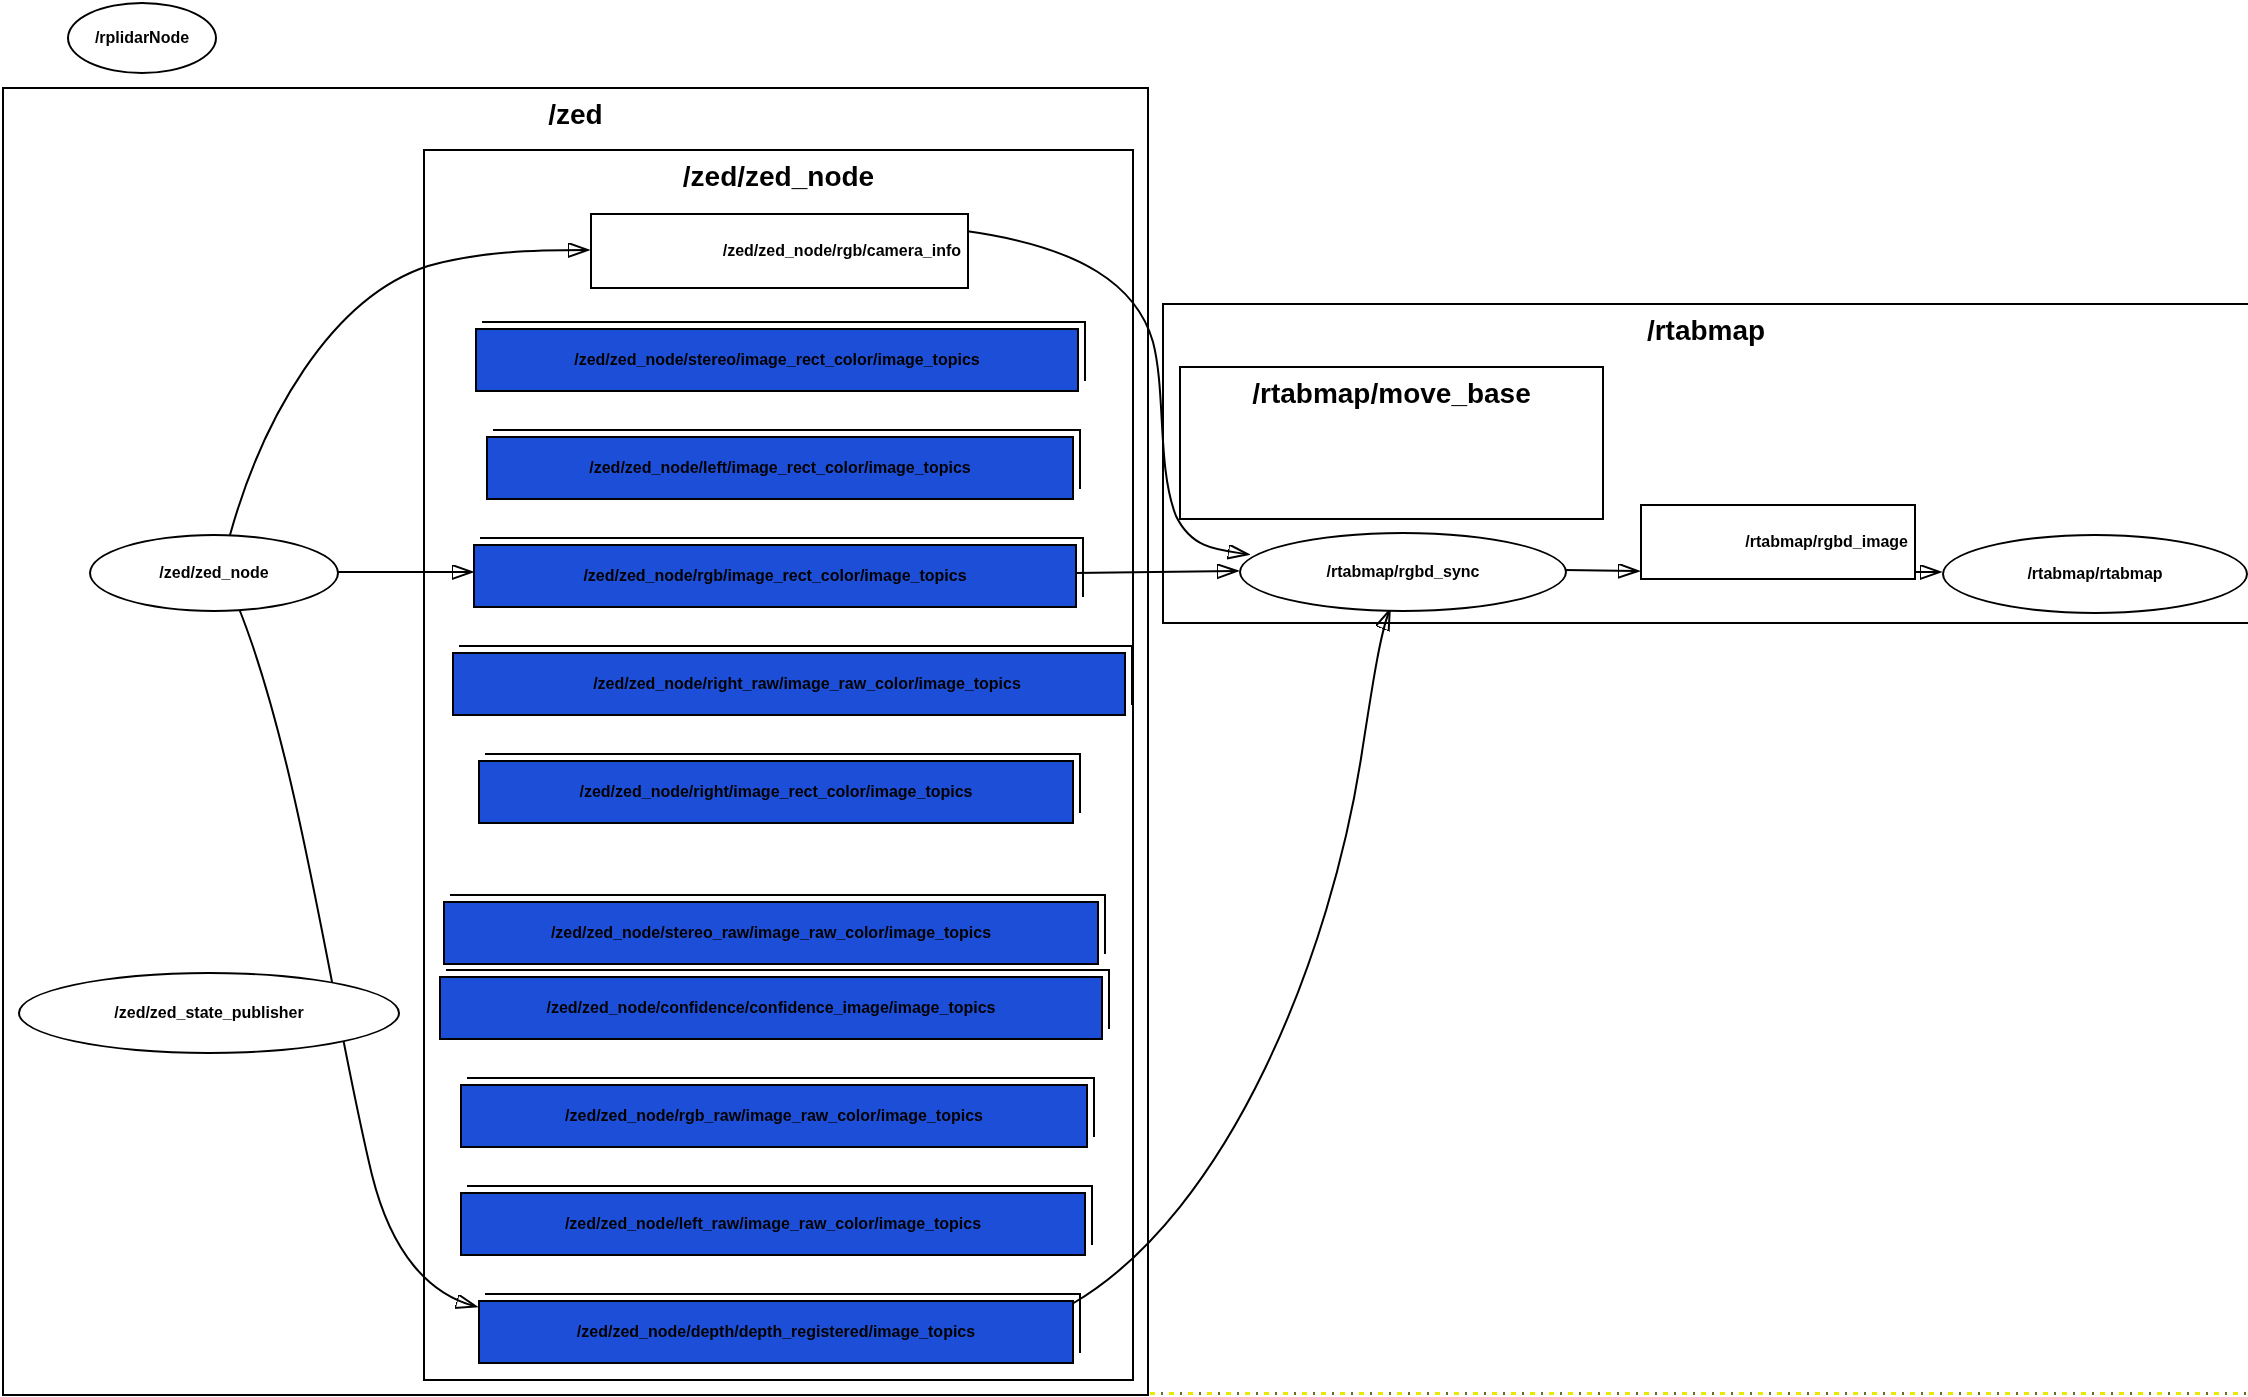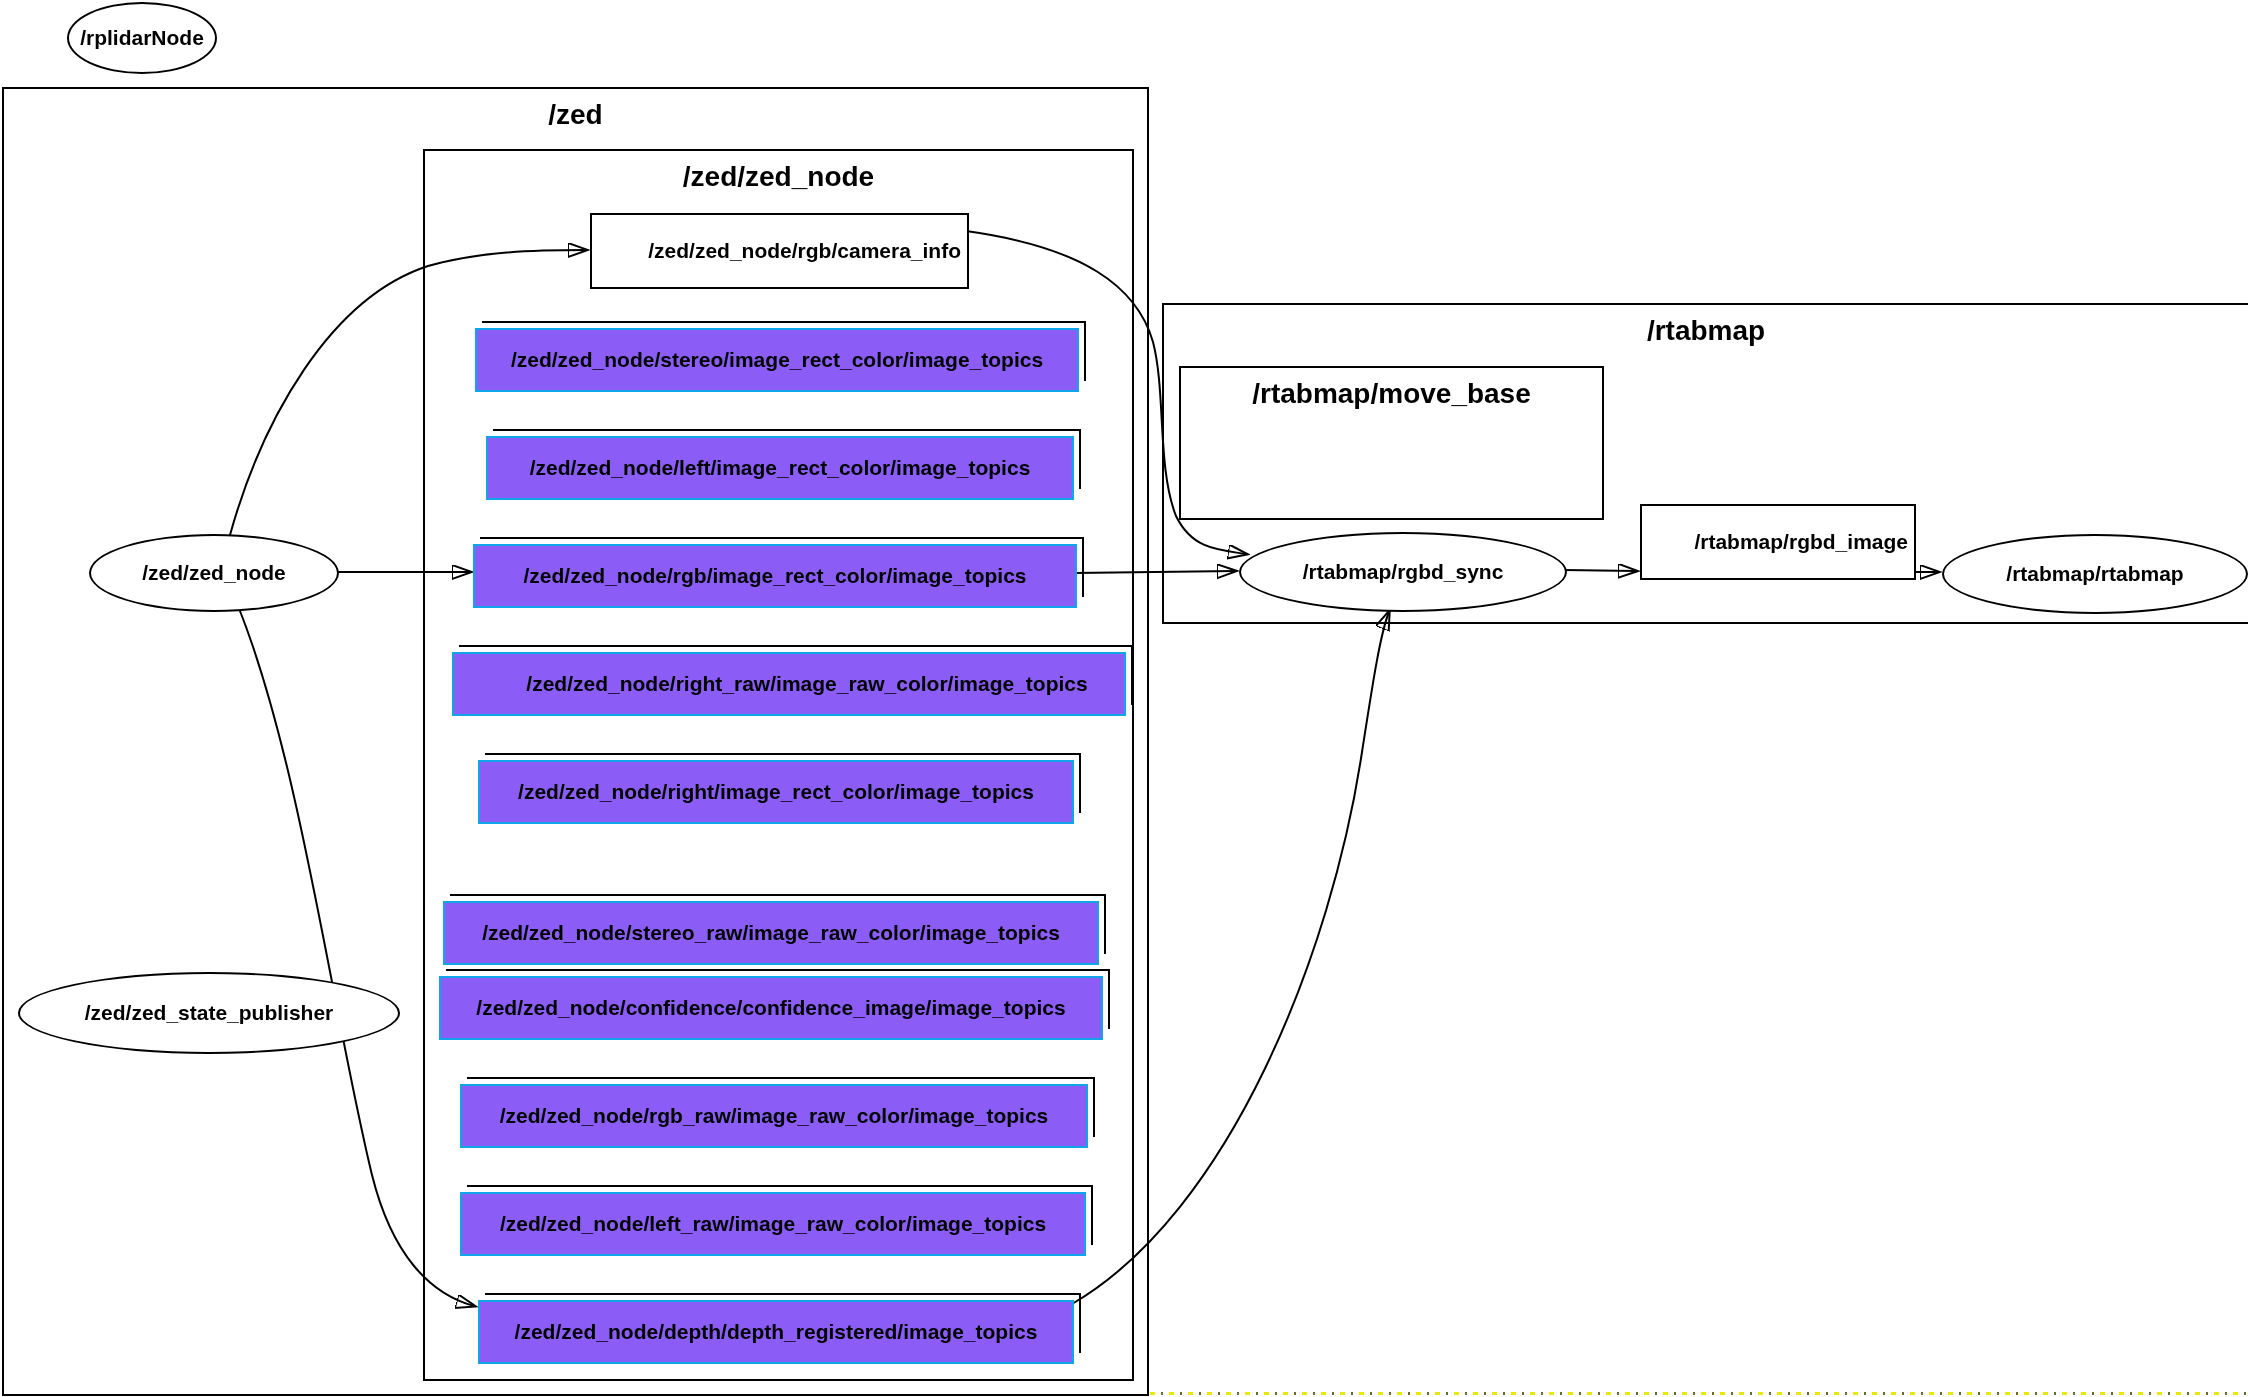--- a/index.html
+++ b/index.html
@@ -18,28 +18,28 @@
     position:absolute; border:2px solid #000; border-radius:50%; background:#fff;
     display:flex; align-items:center; justify-content:center; z-index:2;
   }
   
   .bx {
     position:absolute; border:2px solid #000; background:#fff;
     display:flex; align-items:center; justify-content:flex-end; z-index:2;
   }
   
   .b3 {
-    position:absolute; border:2px solid #0ea5e9; background:#8b5cf6;
+    position:absolute; border:2px solid #000000; background:#1d4ed8;
     display:flex; align-items:center; justify-content:center; z-index:2;
   }
   .b3::before {
     content:""; position:absolute; top:-9px; left:5px; right:-9px; bottom:9px;
     border-top:2px solid #000; border-right:2px solid #000; pointer-events:none;
   }
-  .lbl { font-weight:700; font-size:21px; color:#000; white-space:nowrap; padding:0 6px; }
+  .lbl { font-weight:700; font-size:16px; color:#000; white-space:nowrap; padding:0 6px; }
   .edges { position:absolute; left:0; top:0; z-index:1; }
   .edges path { fill:none; stroke:#000; stroke-width:2; }
   
   .cropline {
     position:absolute; left:1150px; top:1392px; width:1098px; height:3px; z-index:3;
     background:repeating-linear-gradient(90deg,
       #e8e800 0 5px, #ffffff 5px 11px, #6b6b2a 11px 13px, #ffffff 13px 19px);
   }
 </style>
 </head>

